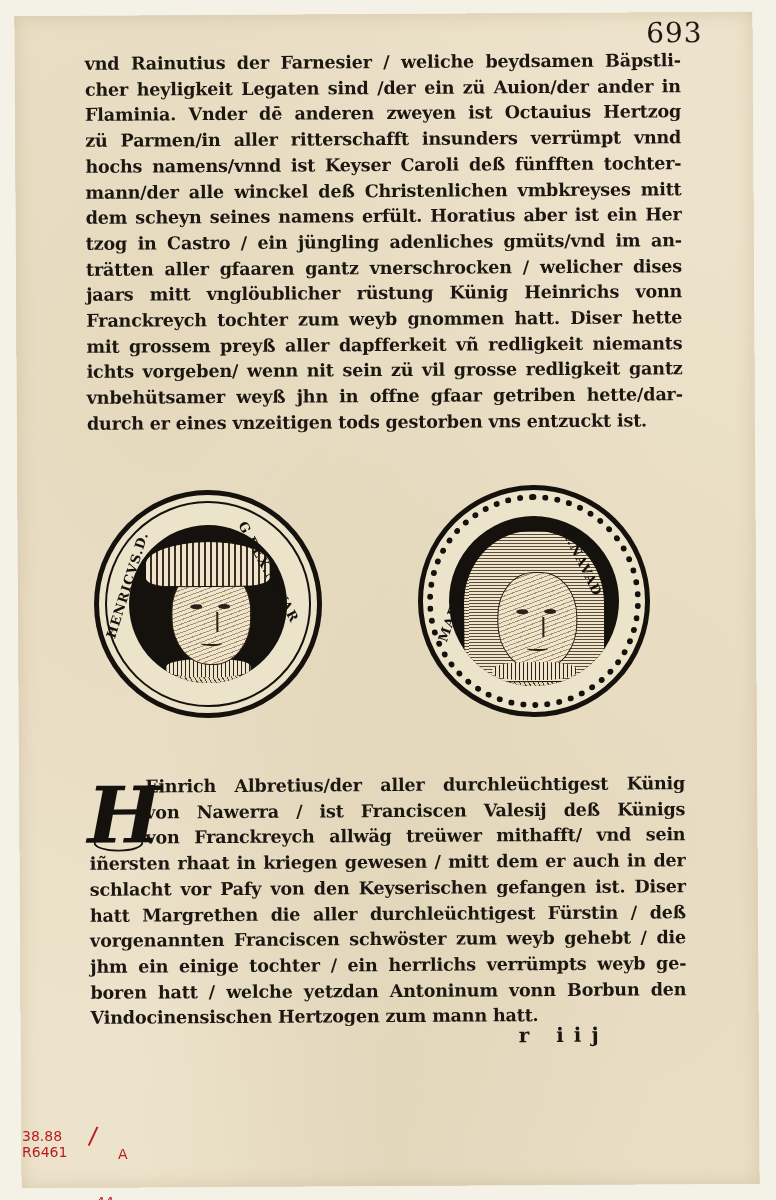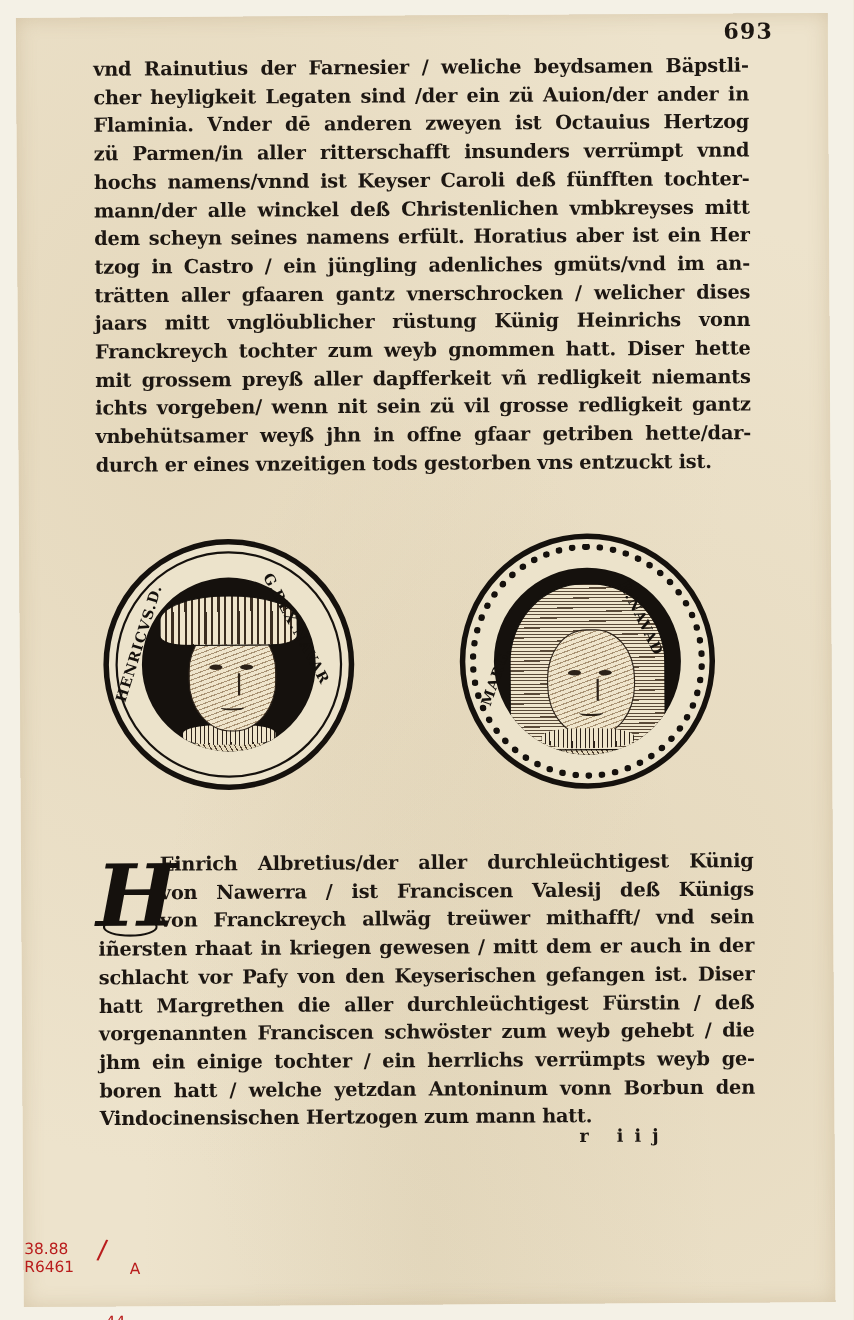--- a/index.html
+++ b/index.html
@@ -17,21 +17,21 @@
       background-image:
         radial-gradient(ellipse at 20% 30%, rgba(214,196,160,0.35), transparent 60%),
         radial-gradient(ellipse at 80% 70%, rgba(214,196,160,0.30), transparent 55%),
         radial-gradient(ellipse at 50% 95%, rgba(200,185,150,0.25), transparent 50%);
       box-shadow: inset 0 0 18px rgba(150,120,70,0.25);
       transform: rotate(-0.35deg);
       transform-origin: 50% 50%;
     }
     .folio {
       position: absolute; right: 50px; top: 4px;
-      font-size: 20px; font-weight: bold; color: #1d1712;
+      font-size: 28px; font-weight: normal; color: #1d1712;
       letter-spacing: 1px;
     }
     .text-block {
       position: absolute; left: 70px; top: 35px; width: 596px;
       color: #1d1712;
       font-family: "DejaVu Serif", serif;
       font-weight: bold;
       font-size: 17.6px;
       line-height: 25.7px;
       letter-spacing: -0.2px;
@@ -108,21 +108,21 @@
     .dropcap {
       position: absolute; left: -2px; top: 4px; width: 58px; height: 76px;
       font-family: "DejaVu Serif", serif; font-size: 78px; line-height: 76px;
       font-weight: bold; font-style: italic; color: #15110d; text-align: center;
     }
     .dropcap-flourish {
       position: absolute; left: 4px; top: 60px; width: 46px; height: 14px;
       border: 2px solid #15110d; border-radius: 50%; border-top-color: transparent;
     }
     .signature {
-      position: absolute; right: 150px; top: 1010px; font-weight: bold; font-size: 16px; color: #1d1712;
+      position: absolute; right: 150px; top: 1010px; font-weight: bold; font-size: 20px; color: #1d1712;
       letter-spacing: 10px;
     }
     .accession {
       position: absolute; left: 22px; top: 1128px;
       font-family: "DejaVu Sans", sans-serif; font-size: 14px; color: #b91c1c; line-height: 16px;
     }
     .accession .slash { position: absolute; left: 67px; top: 0px; font-size: 24px; transform: rotate(8deg); }
     .accession .num2 { position: absolute; left: 74px; top: 26px; margin-top: 40px; }
     .accession .suffix { position: absolute; left: 96px; top: 18px; }
   </style>

